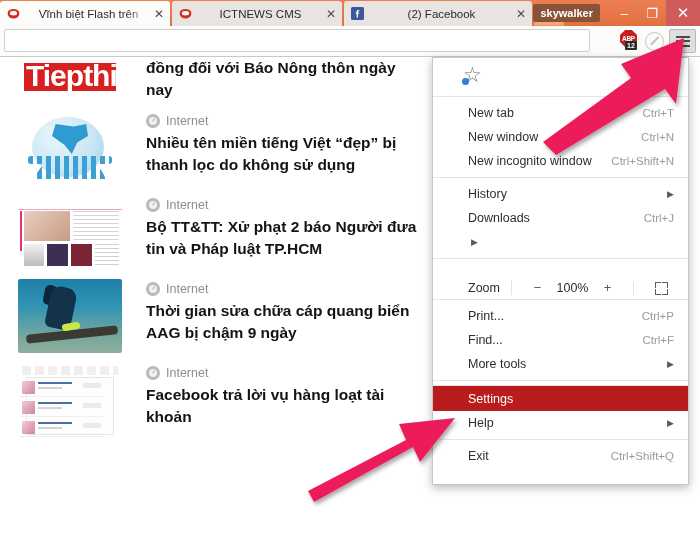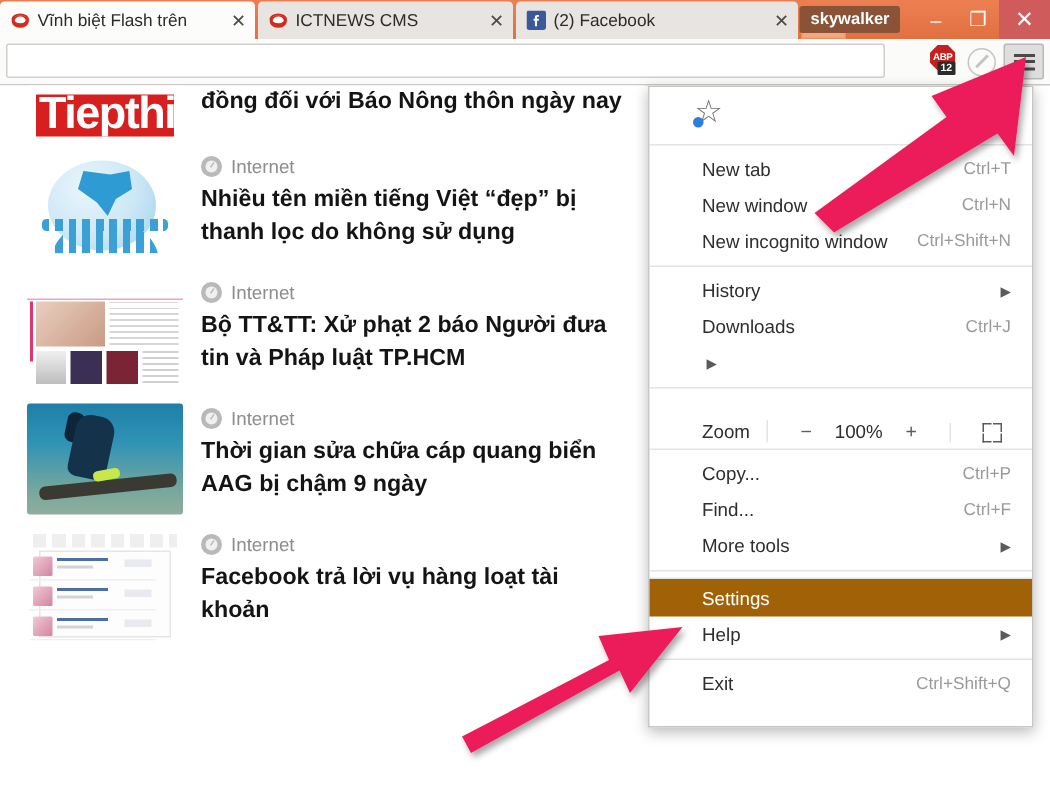--- a/index.html
+++ b/index.html
@@ -23,21 +23,21 @@
     display:flex;align-items:center;
     font-size:11.5px;color:#2b2b2b;
     padding:0 4px 0 7px;
     overflow:hidden;white-space:nowrap;
   }
   .tab.active{background:#fcfcfb;}
   .tab.inactive{background:#e7e4e1;}
   .tab .favicon{width:13px;height:13px;flex:0 0 13px;margin-right:5px;position:relative;}
   .tab .title{flex:1 1 auto;overflow:hidden;text-overflow:clip;white-space:nowrap;
     -webkit-mask-image:linear-gradient(to right,#000 80%,transparent 100%);
-    mask-image:linear-gradient(to right,#000 80%,transparent 100%);}
+    mask-image:linear-gradient(to right,#000 80%,transparent 100%);text-align:center;}
   .tab .tabclose{flex:0 0 14px;width:14px;text-align:center;color:#4a4a4a;font-size:12px;line-height:12px;}
   .newtab{
     position:absolute;top:5px;left:534px;width:30px;height:21px;
     background:#f5a87e;border-top-left-radius:4px;border-top-right-radius:10px;
     border:1px solid #e8936a;box-sizing:border-box;
   }
   .winbtns{position:absolute;right:0;top:0;height:26px;display:flex;align-items:center;}
   .winuser{
     background:#8a5338;color:#ffffff;font-size:11px;font-weight:bold;
     padding:3px 7px;border-radius:2px;margin-right:10px;line-height:12px;
@@ -60,21 +60,21 @@
   .noicon{width:19px;height:19px;border-radius:50%;border:1.5px solid #c4c4c2;
           position:relative;box-sizing:border-box;}
   .noicon:after{content:"";position:absolute;left:3px;top:7.5px;width:11px;height:1.5px;
                 background:#c4c4c2;transform:rotate(-45deg);}
   .menubtn{width:27px;height:24px;background:#dedede;border:1px solid #b9b9b7;
     border-radius:2px;box-sizing:border-box;display:flex;flex-direction:column;
     align-items:center;justify-content:center;gap:2.5px;}
   .menubtn i{display:block;width:14px;height:2px;background:#4a4a4a;}
   
   .page{position:absolute;left:0;top:57px;width:430px;height:476px;background:#fff;overflow:hidden;}
-  .article{display:flex;padding:6px 10px 4px 18px;gap:12px;align-items:flex-start;}
+  .article{display:flex;padding:6px 10px 4px 18px;gap:24px;align-items:flex-start;}
   .thumb{flex:0 0 104px;width:104px;height:74px;border-radius:2px;overflow:hidden;position:relative;
          background:#f3f3f3;}
   .art-body{flex:1 1 auto;min-width:0;}
   .src{display:flex;gap:6px;margin:3px 0 4px 0;}
   .src-ico{width:14px;height:14px;border-radius:50%;background:#b9b9b9;position:relative;flex:0 0 14px;}
   .src-ico:before{content:"";position:absolute;left:3px;top:3px;width:8px;height:8px;
     border-radius:50%;background:#f0f0f0;}
   .src-ico:after{content:"";position:absolute;left:6.5px;top:4px;width:1.3px;height:4px;
     background:#b9b9b9;transform:rotate(35deg);}
   .src-txt{font-size:12.5px;color:#8d8d8d;}
@@ -136,21 +136,21 @@
     position:absolute;left:432px;top:57px;width:257px;
     background:#ffffff;border:1px solid #c7c7c5;box-sizing:border-box;
     box-shadow:0 3px 9px rgba(0,0,0,.28);
     font-size:12.5px;color:#2e2e2e;
   }
   .menu .sep{height:1px;background:#e4e4e4;margin:4px 0;}
   .mrow{display:flex;align-items:center;height:24px;padding:0 14px 0 35px;white-space:nowrap;}
   .mrow .label{flex:1 1 auto;overflow:hidden;}
   .mrow .accel{color:#9a9a9a;font-size:11.5px;padding-left:10px;}
   .mrow .arrow{width:10px;text-align:right;color:#5b5b5b;font-size:9px;}
-  .mrow.sel{background:#a16207;color:#ffffff;}
+  .mrow.sel{background:#b91c1c;color:#ffffff;}
   .starrow{height:34px;display:flex;align-items:center;padding-left:30px;}
   .star{position:relative;width:22px;height:22px;color:#6e6e6e;font-size:21px;line-height:21px;}
   .star .dot{position:absolute;left:-1px;bottom:1px;width:7px;height:7px;border-radius:50%;
              background:#2a7de1;}
   .gridrow{display:flex;align-items:flex-end;height:32px;}
   .gridrow > div{display:flex;align-items:center;justify-content:center;
                  border-left:1px solid #e4e4e4;font-size:12.5px;}
   .gridrow > div:first-child{border-left:none;}
   .zlabel{flex:0 0 78px;justify-content:flex-start !important;padding-left:35px;box-sizing:border-box;}
   .zctl{flex:1 1 auto;gap:14px;color:#2e2e2e;}
@@ -385,21 +385,21 @@
           <span></span>
           <span></span>
           <span></span>
       </span>
     </div>
   </div>
 
   <div class="sep"></div>
 
   <div class="mrow">
-    <span class="label">Copy...</span>
+    <span class="label">Print...</span>
     <span class="accel">Ctrl+P</span>
   </div>
   <div class="mrow">
     <span class="label">Find...</span>
     <span class="accel">Ctrl+F</span>
   </div>
   <div class="mrow">
     <span class="label">More tools</span>
     <span class="arrow">▶</span>
   </div>

